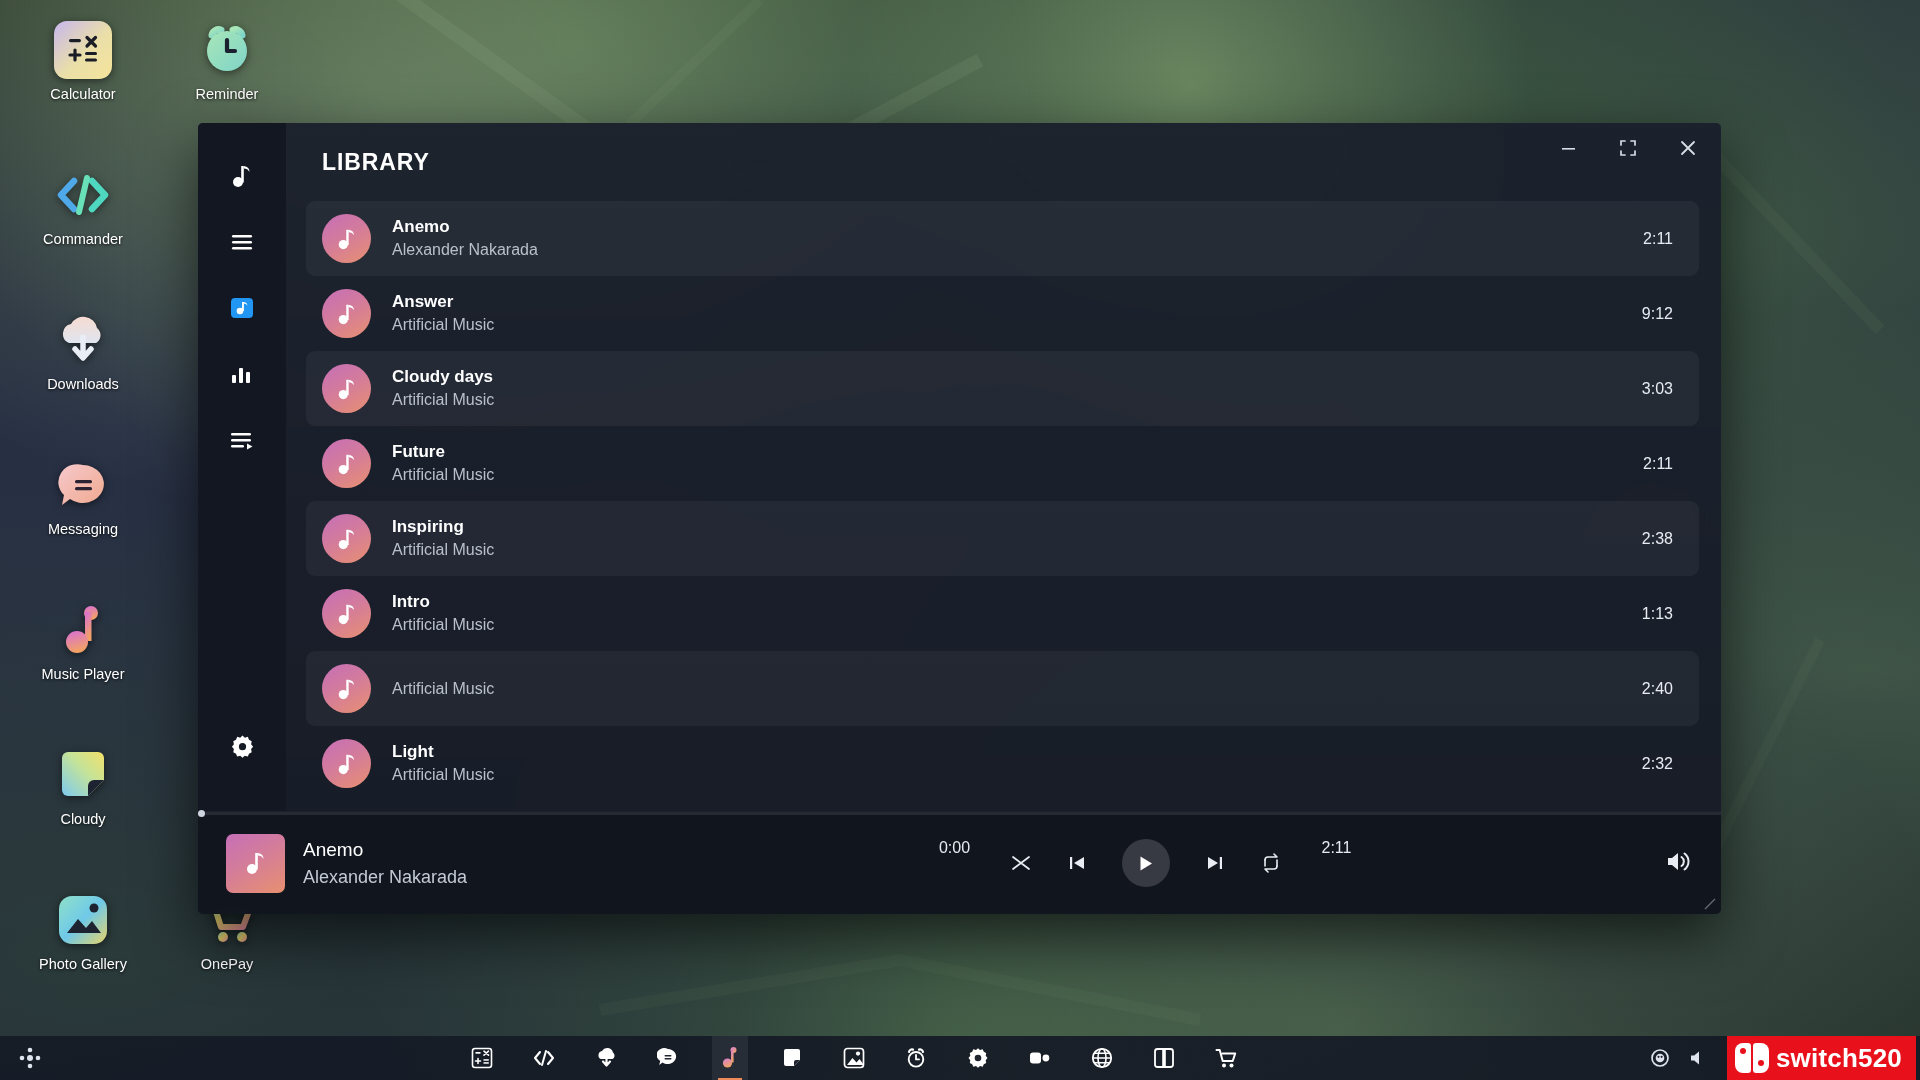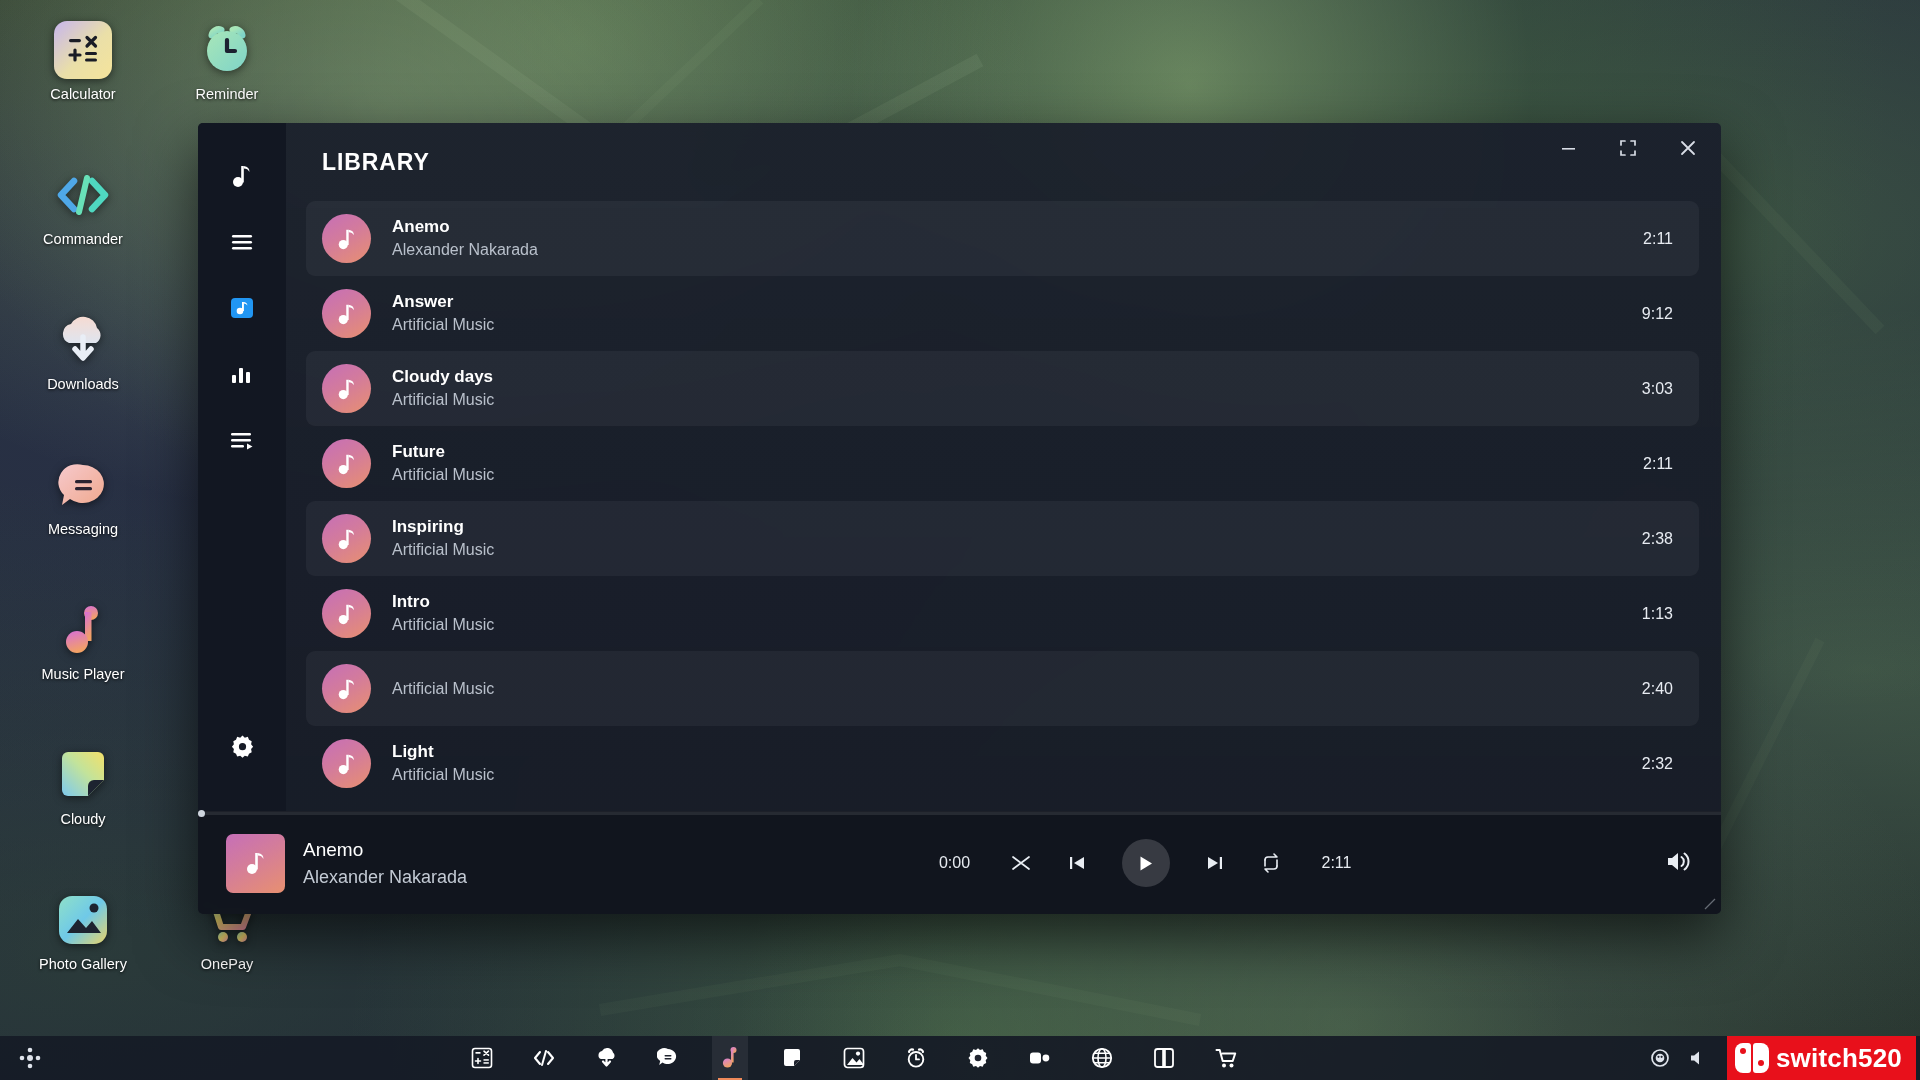--- a/index.html
+++ b/index.html
@@ -174,21 +174,21 @@
     width: 59px; height: 59px; border-radius: 7px;
     background: linear-gradient(150deg, #c66fb8 0%, #d47d99 45%, #e89070 100%);
     display:flex; align-items:center; justify-content:center;
     flex-shrink:0; margin-right: 18px;
   }
   .now-meta { width: 330px; }
   .n-title { color:#ffffff; font-size:19px; line-height:1.45; }
   .n-artist { color:#c3cad4; font-size:18px; line-height:1.45; }
 
   .ctr-group {
-    flex:1; display:flex; align-items:center; justify-content:center;
+    flex:1; display:flex; justify-content:center;
     gap: 34px;
   }
   .time-lbl { color:#e6eaf0; font-size:16px; min-width:42px; text-align:center; }
   .ctrl-ico {
     color:#e9edf3; cursor:pointer;
     display:flex; align-items:center; justify-content:center;
   }
   .play-circle {
     width: 48px; height: 48px; border-radius:50%;
     background: rgba(255,255,255,.16);

